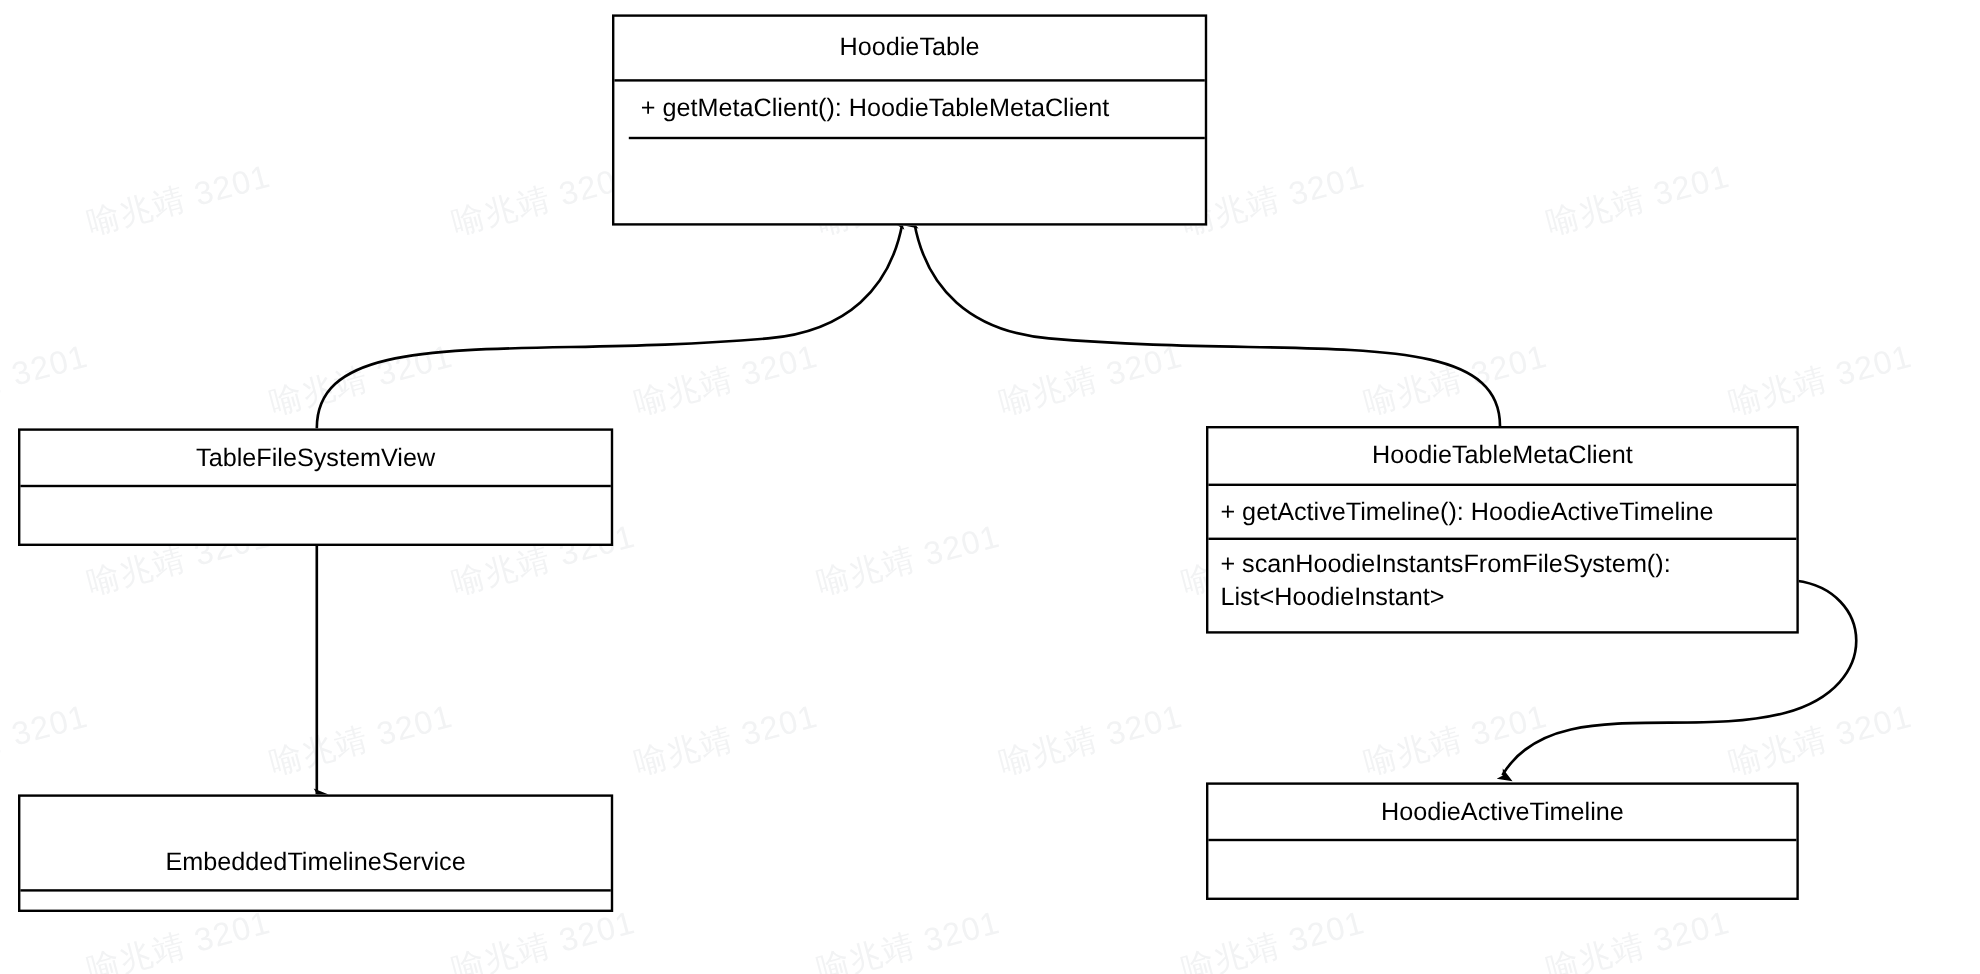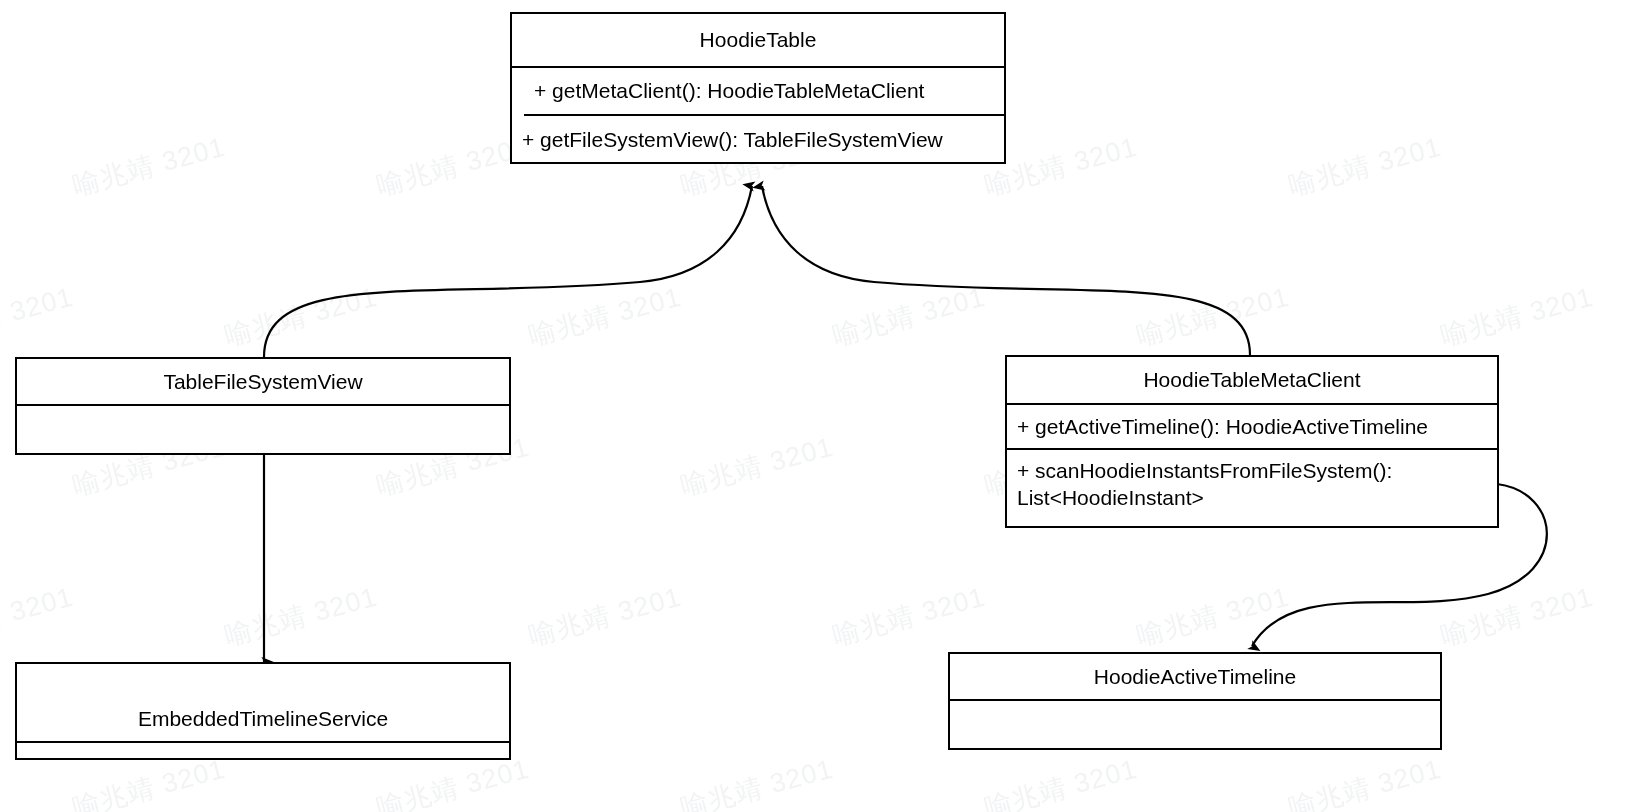--- a/index.html
+++ b/index.html
@@ -137,40 +137,39 @@
 
     <path d="M 264,357 C 264,268 432,300 640,282 C 706,276 742,240 752,186" fill="none" stroke="#000000" stroke-width="2.2" marker-end="url(#arrow-up)"></path>
 
     <path d="M 1250,355 C 1250,268 1082,300 874,282 C 808,276 772,240 762,186" fill="none" stroke="#000000" stroke-width="2.2" marker-end="url(#arrow-up)"></path>
 
     <path d="M 264,455 L 264,662" fill="none" stroke="#000000" stroke-width="2.2" marker-end="url(#arrow-up)"></path>
 
     <path d="M 1497,484 C 1560,492 1570,572 1488,594 C 1404,616 1292,578 1252,646" fill="none" stroke="#000000" stroke-width="2.2" marker-end="url(#arrow-up)"></path>
   </svg>
 
-  <div class="uml-class" style="left:510px; top:12px; width:496px; height:152px;">
+  <div class="uml-class" style="left:510px; top:12px; width:496px; height:176px;">
     <div class="uml-title" style="height:54px;">HoodieTable</div>
     <div class="uml-section" style="height:48px;margin-left:12px;">+ getMetaClient(): HoodieTableMetaClient</div>
-    <div class="uml-section last" style="height:48px;">+ getFileSystemView(): TableFileSystemView</div>
   </div>
 
   <div class="uml-class" style="left:1005px; top:355px; width:494px; height:173px;">
     <div class="uml-title" style="height:48px;">HoodieTableMetaClient</div>
     <div class="uml-section" style="height:45px;">+ getActiveTimeline(): HoodieActiveTimeline</div>
     <div class="uml-section last multiline" style="height:76px;">+ scanHoodieInstantsFromFileSystem(): List&lt;HoodieInstant&gt;</div>
   </div>
 
   <div class="uml-class" style="left:15px; top:357px; width:496px; height:98px;">
     <div class="uml-title" style="height:47px;">TableFileSystemView</div>
     <div class="uml-section last empty" style="height:47px;"></div>
   </div>
 
   <div class="uml-class" style="left:15px; top:662px; width:496px; height:98px;">
     <div class="uml-title" style="height:47px;margin-top:32px;">EmbeddedTimelineService</div>
     <div class="uml-section last empty" style="height:47px;"></div>
   </div>
 
-  <div class="uml-class" style="left:948px; top:652px; width:494px; height:98px;">
+  <div class="uml-class" style="left:1005px; top:652px; width:494px; height:98px;">
     <div class="uml-title" style="height:47px;">HoodieActiveTimeline</div>
     <div class="uml-section last empty" style="height:47px;"></div>
   </div>
 
 </div>
 
 </body></html>

